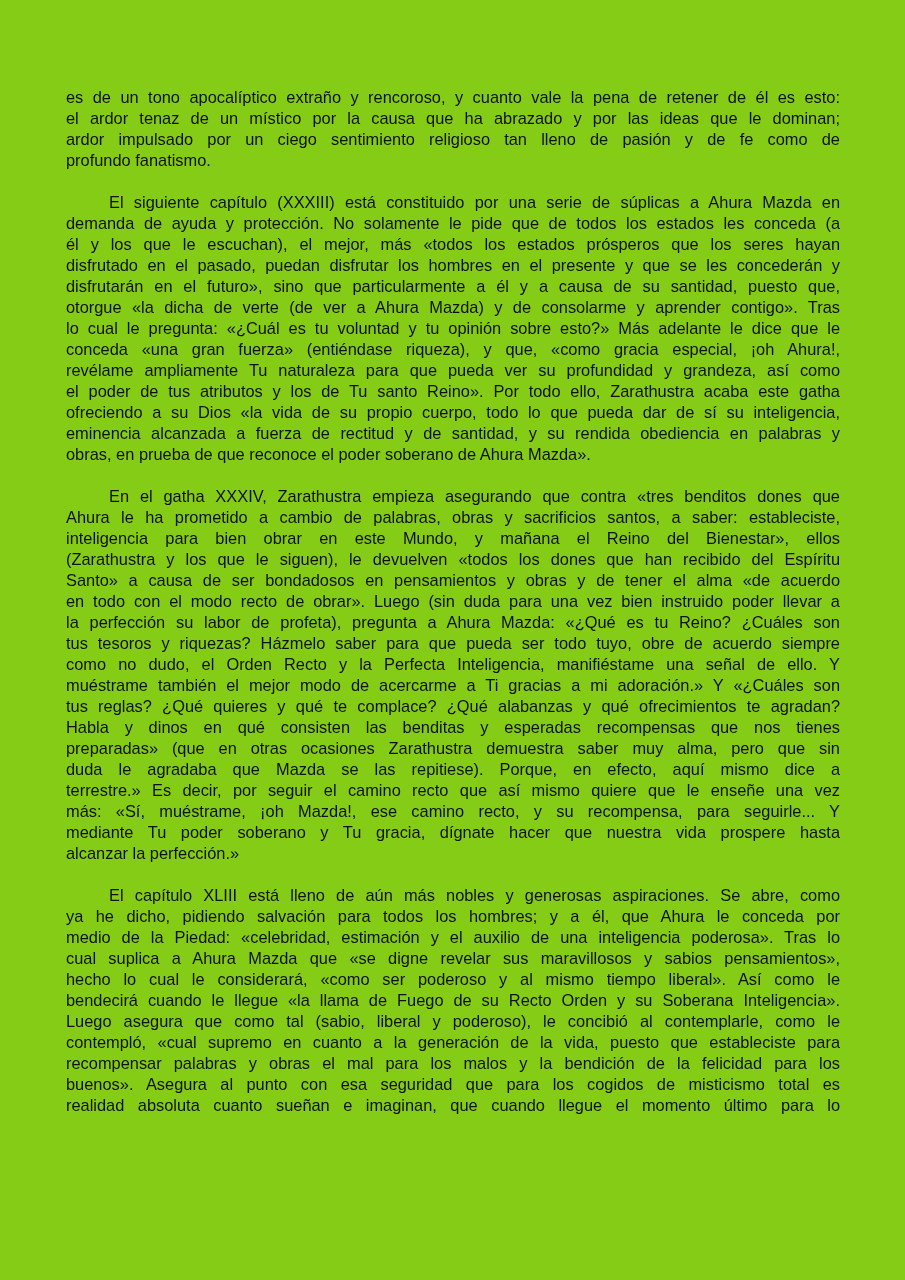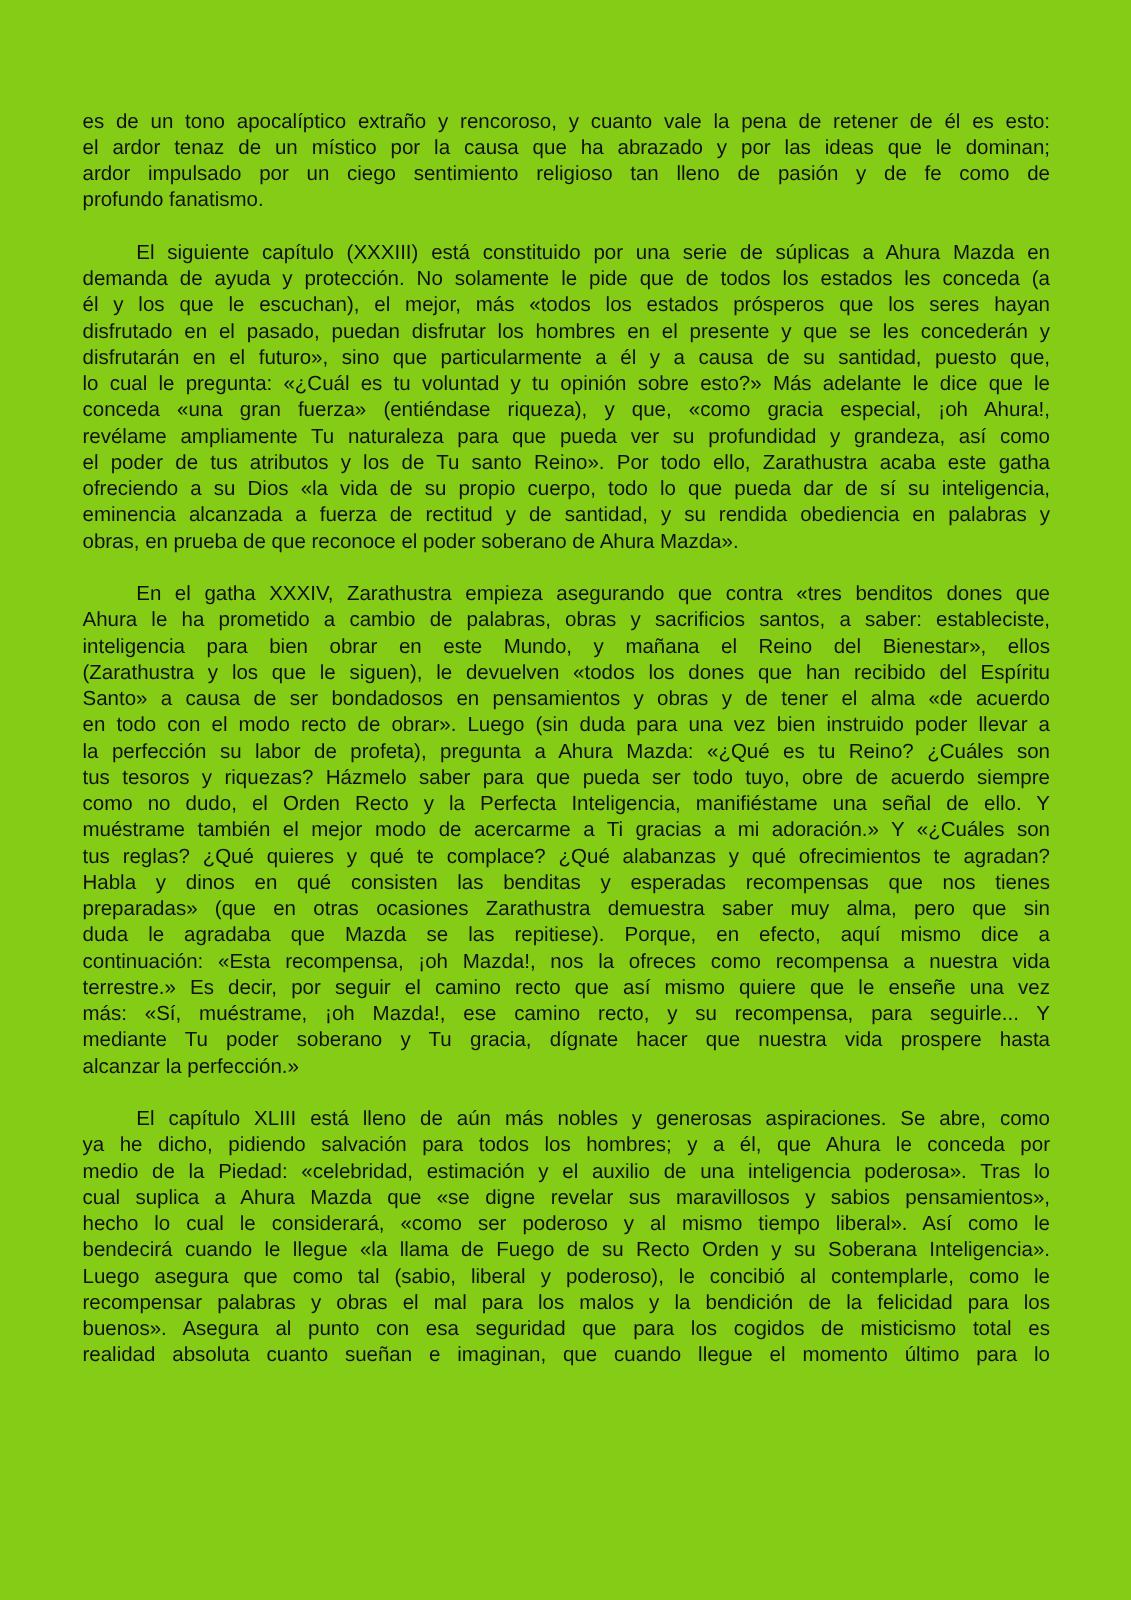--- a/index.html
+++ b/index.html
@@ -28,20 +28,21 @@
         <span class="line">el ardor tenaz de un místico por la causa que ha abrazado y por las ideas que le dominan;</span>
         <span class="line">ardor impulsado por un ciego sentimiento religioso tan lleno de pasión y de fe como de</span>
         <span class="line last">profundo fanatismo.</span>
       </div>
       <div class="para">
         <span class="line first">El siguiente capítulo (XXXIII) está constituido por una serie de súplicas a Ahura Mazda en</span>
         <span class="line">demanda de ayuda y protección. No solamente le pide que de todos los estados les conceda (a</span>
         <span class="line">él y los que le escuchan), el mejor, más «todos los estados prósperos que los seres hayan</span>
         <span class="line">disfrutado en el pasado, puedan disfrutar los hombres en el presente y que se les concederán y</span>
         <span class="line">disfrutarán en el futuro», sino que particularmente a él y a causa de su santidad, puesto que,</span>
+        <span class="line">otorgue «la dicha de verte (de ver a Ahura Mazda) y de consolarme y aprender contigo». Tras</span>
         <span class="line">lo cual le pregunta: «¿Cuál es tu voluntad y tu opinión sobre esto?» Más adelante le dice que le</span>
         <span class="line">conceda «una gran fuerza» (entiéndase riqueza), y que, «como gracia especial, ¡oh Ahura!,</span>
         <span class="line">revélame ampliamente Tu naturaleza para que pueda ver su profundidad y grandeza, así como</span>
         <span class="line">el poder de tus atributos y los de Tu santo Reino». Por todo ello, Zarathustra acaba este gatha</span>
         <span class="line">ofreciendo a su Dios «la vida de su propio cuerpo, todo lo que pueda dar de sí su inteligencia,</span>
         <span class="line">eminencia alcanzada a fuerza de rectitud y de santidad, y su rendida obediencia en palabras y</span>
         <span class="line last">obras, en prueba de que reconoce el poder soberano de Ahura Mazda».</span>
       </div>
       <div class="para">
         <span class="line first">En el gatha XXXIV, Zarathustra empieza asegurando que contra «tres benditos dones que</span>
@@ -51,32 +52,32 @@
         <span class="line">Santo» a causa de ser bondadosos en pensamientos y obras y de tener el alma «de acuerdo</span>
         <span class="line">en todo con el modo recto de obrar». Luego (sin duda para una vez bien instruido poder llevar a</span>
         <span class="line">la perfección su labor de profeta), pregunta a Ahura Mazda: «¿Qué es tu Reino? ¿Cuáles son</span>
         <span class="line">tus tesoros y riquezas? Házmelo saber para que pueda ser todo tuyo, obre de acuerdo siempre</span>
         <span class="line">como no dudo, el Orden Recto y la Perfecta Inteligencia, manifiéstame una señal de ello. Y</span>
         <span class="line">muéstrame también el mejor modo de acercarme a Ti gracias a mi adoración.» Y «¿Cuáles son</span>
         <span class="line">tus reglas? ¿Qué quieres y qué te complace? ¿Qué alabanzas y qué ofrecimientos te agradan?</span>
         <span class="line">Habla y dinos en qué consisten las benditas y esperadas recompensas que nos tienes</span>
         <span class="line">preparadas» (que en otras ocasiones Zarathustra demuestra saber muy alma, pero que sin</span>
         <span class="line">duda le agradaba que Mazda se las repitiese). Porque, en efecto, aquí mismo dice a</span>
-        <span class="line">continuación: «Esta recompensa, ¡oh Mazda!, nos la ofreces como recompensa a nuestra vida</span>
         <span class="line">terrestre.» Es decir, por seguir el camino recto que así mismo quiere que le enseñe una vez</span>
         <span class="line">más: «Sí, muéstrame, ¡oh Mazda!, ese camino recto, y su recompensa, para seguirle... Y</span>
         <span class="line">mediante Tu poder soberano y Tu gracia, dígnate hacer que nuestra vida prospere hasta</span>
         <span class="line last">alcanzar la perfección.»</span>
       </div>
       <div class="para">
         <span class="line first">El capítulo XLIII está lleno de aún más nobles y generosas aspiraciones. Se abre, como</span>
         <span class="line">ya he dicho, pidiendo salvación para todos los hombres; y a él, que Ahura le conceda por</span>
         <span class="line">medio de la Piedad: «celebridad, estimación y el auxilio de una inteligencia poderosa». Tras lo</span>
         <span class="line">cual suplica a Ahura Mazda que «se digne revelar sus maravillosos y sabios pensamientos»,</span>
         <span class="line">hecho lo cual le considerará, «como ser poderoso y al mismo tiempo liberal». Así como le</span>
         <span class="line">bendecirá cuando le llegue «la llama de Fuego de su Recto Orden y su Soberana Inteligencia».</span>
         <span class="line">Luego asegura que como tal (sabio, liberal y poderoso), le concibió al contemplarle, como le</span>
+        <span class="line">contempló, «cual supremo en cuanto a la generación de la vida, puesto que estableciste para</span>
         <span class="line">recompensar palabras y obras el mal para los malos y la bendición de la felicidad para los</span>
         <span class="line">buenos». Asegura al punto con esa seguridad que para los cogidos de misticismo total es</span>
         <span class="line">realidad absoluta cuanto sueñan e imaginan, que cuando llegue el momento último para lo</span>
       </div>
     </div>
 </div>
 
 </body></html>

